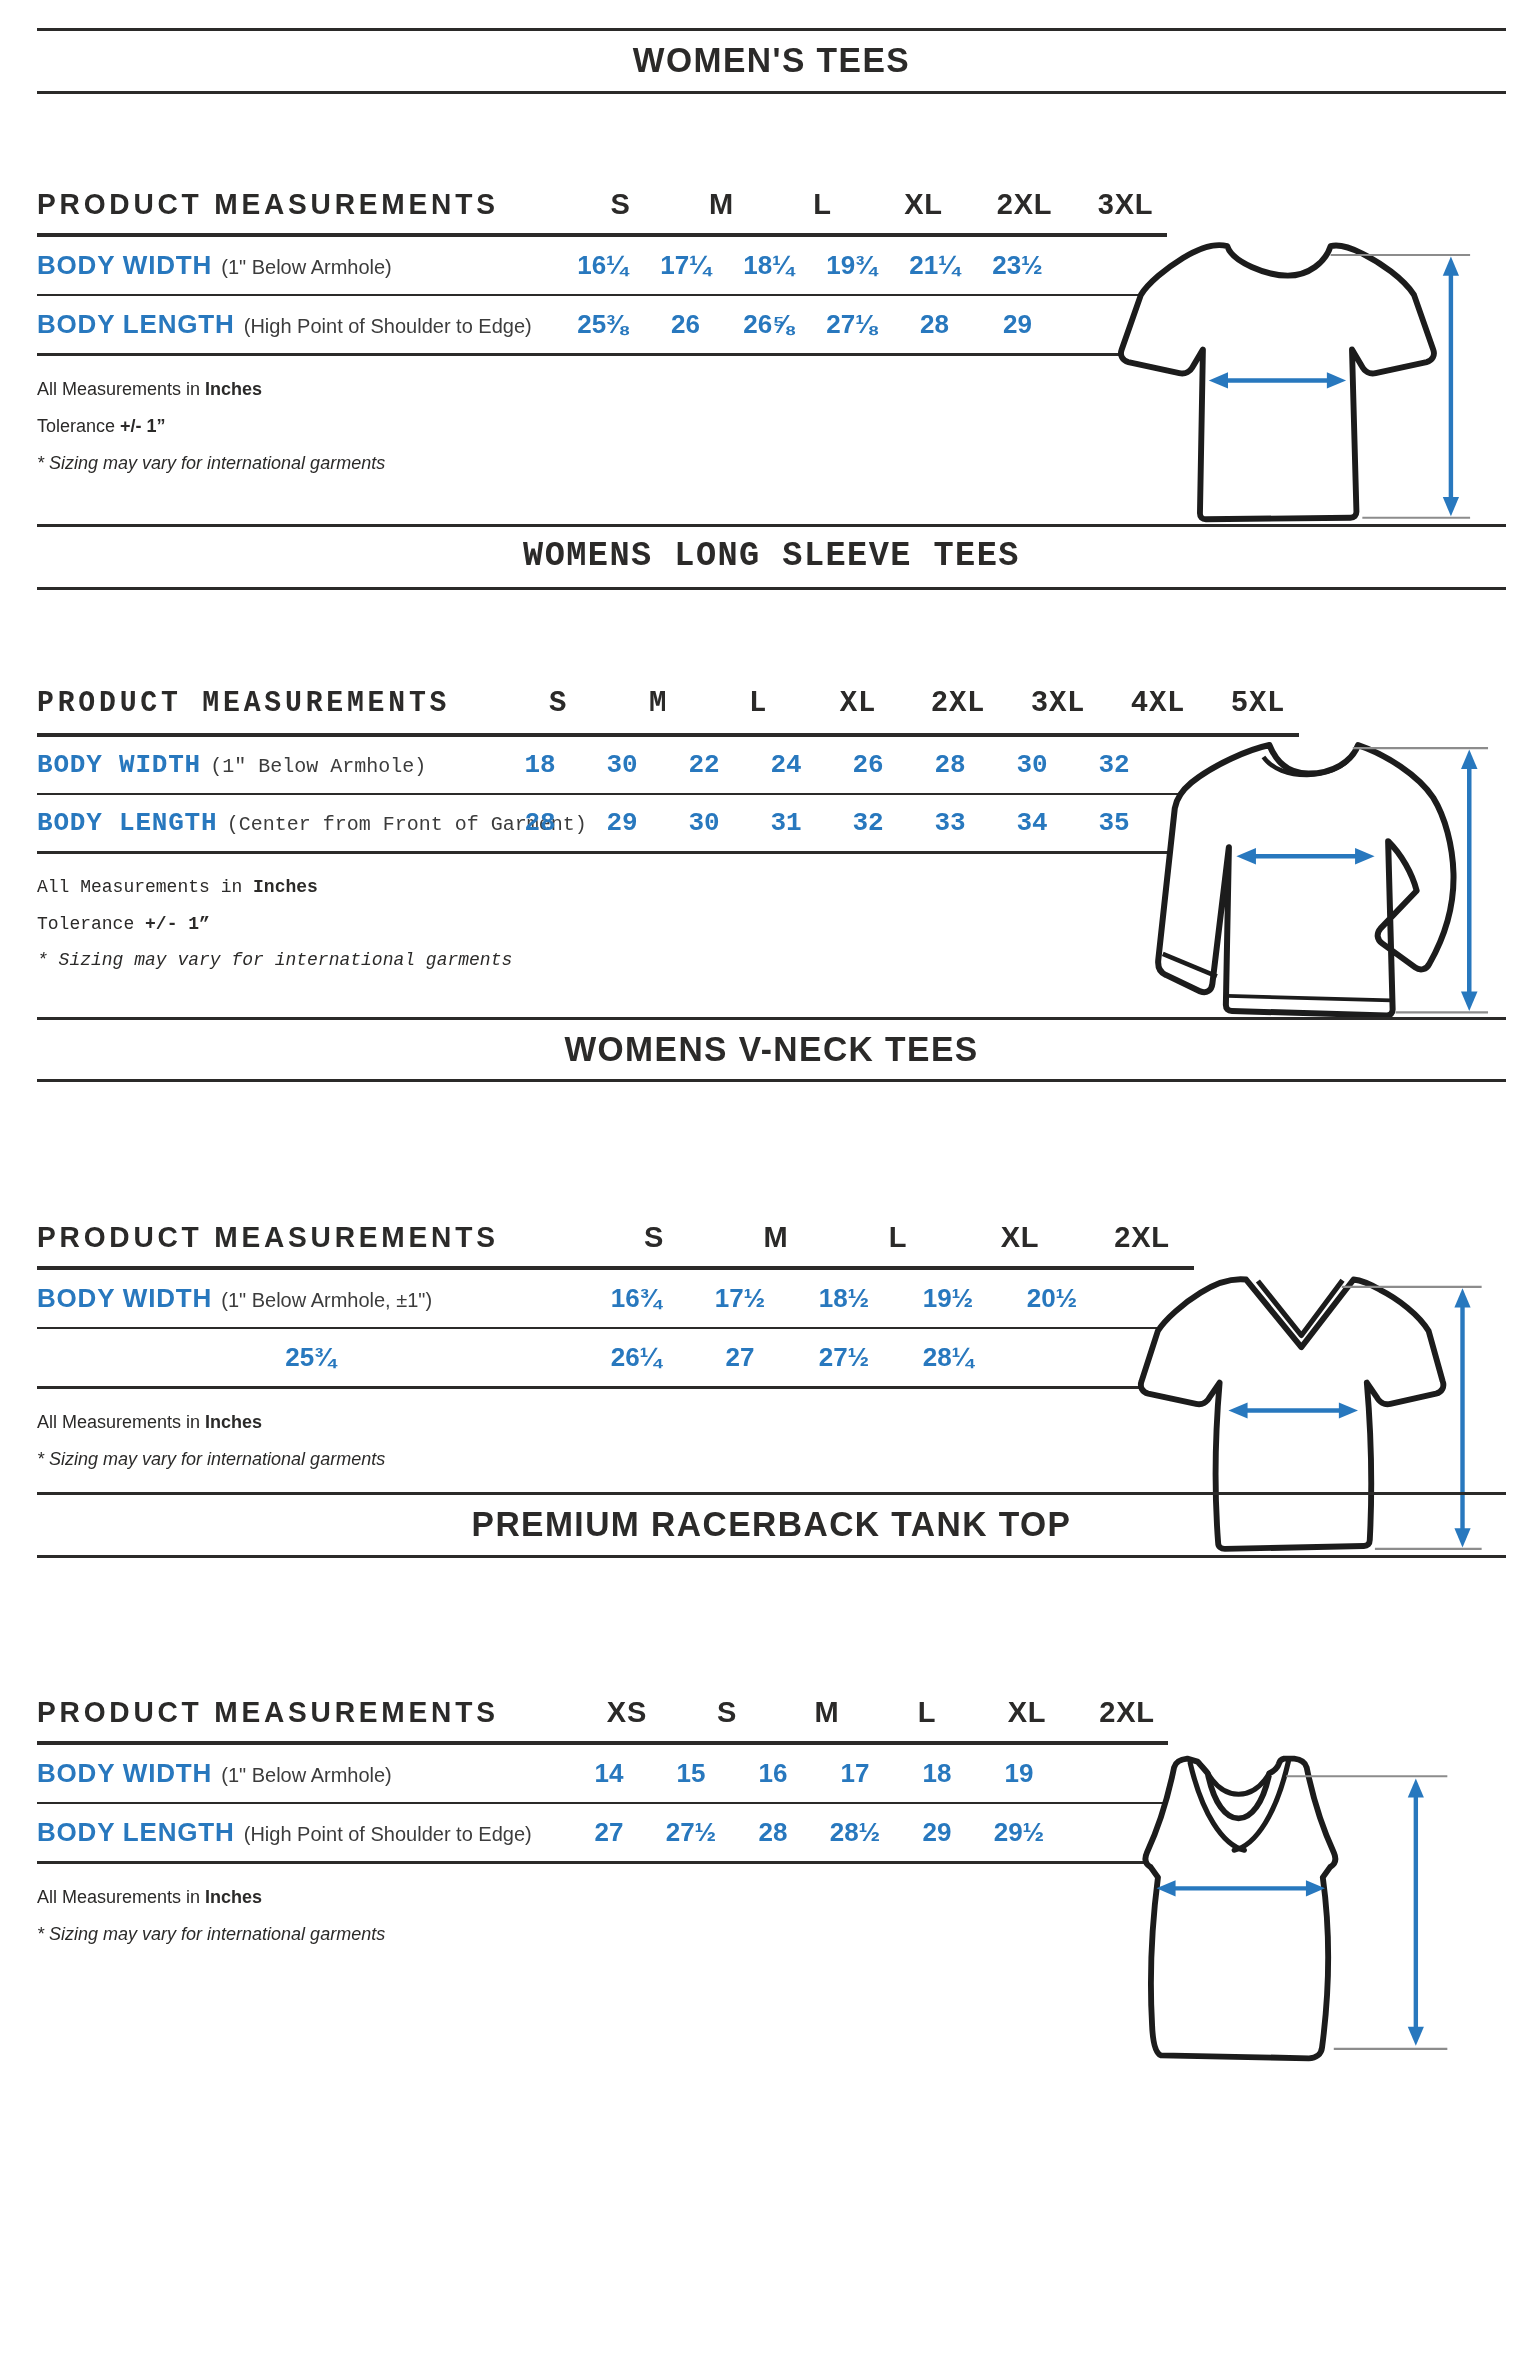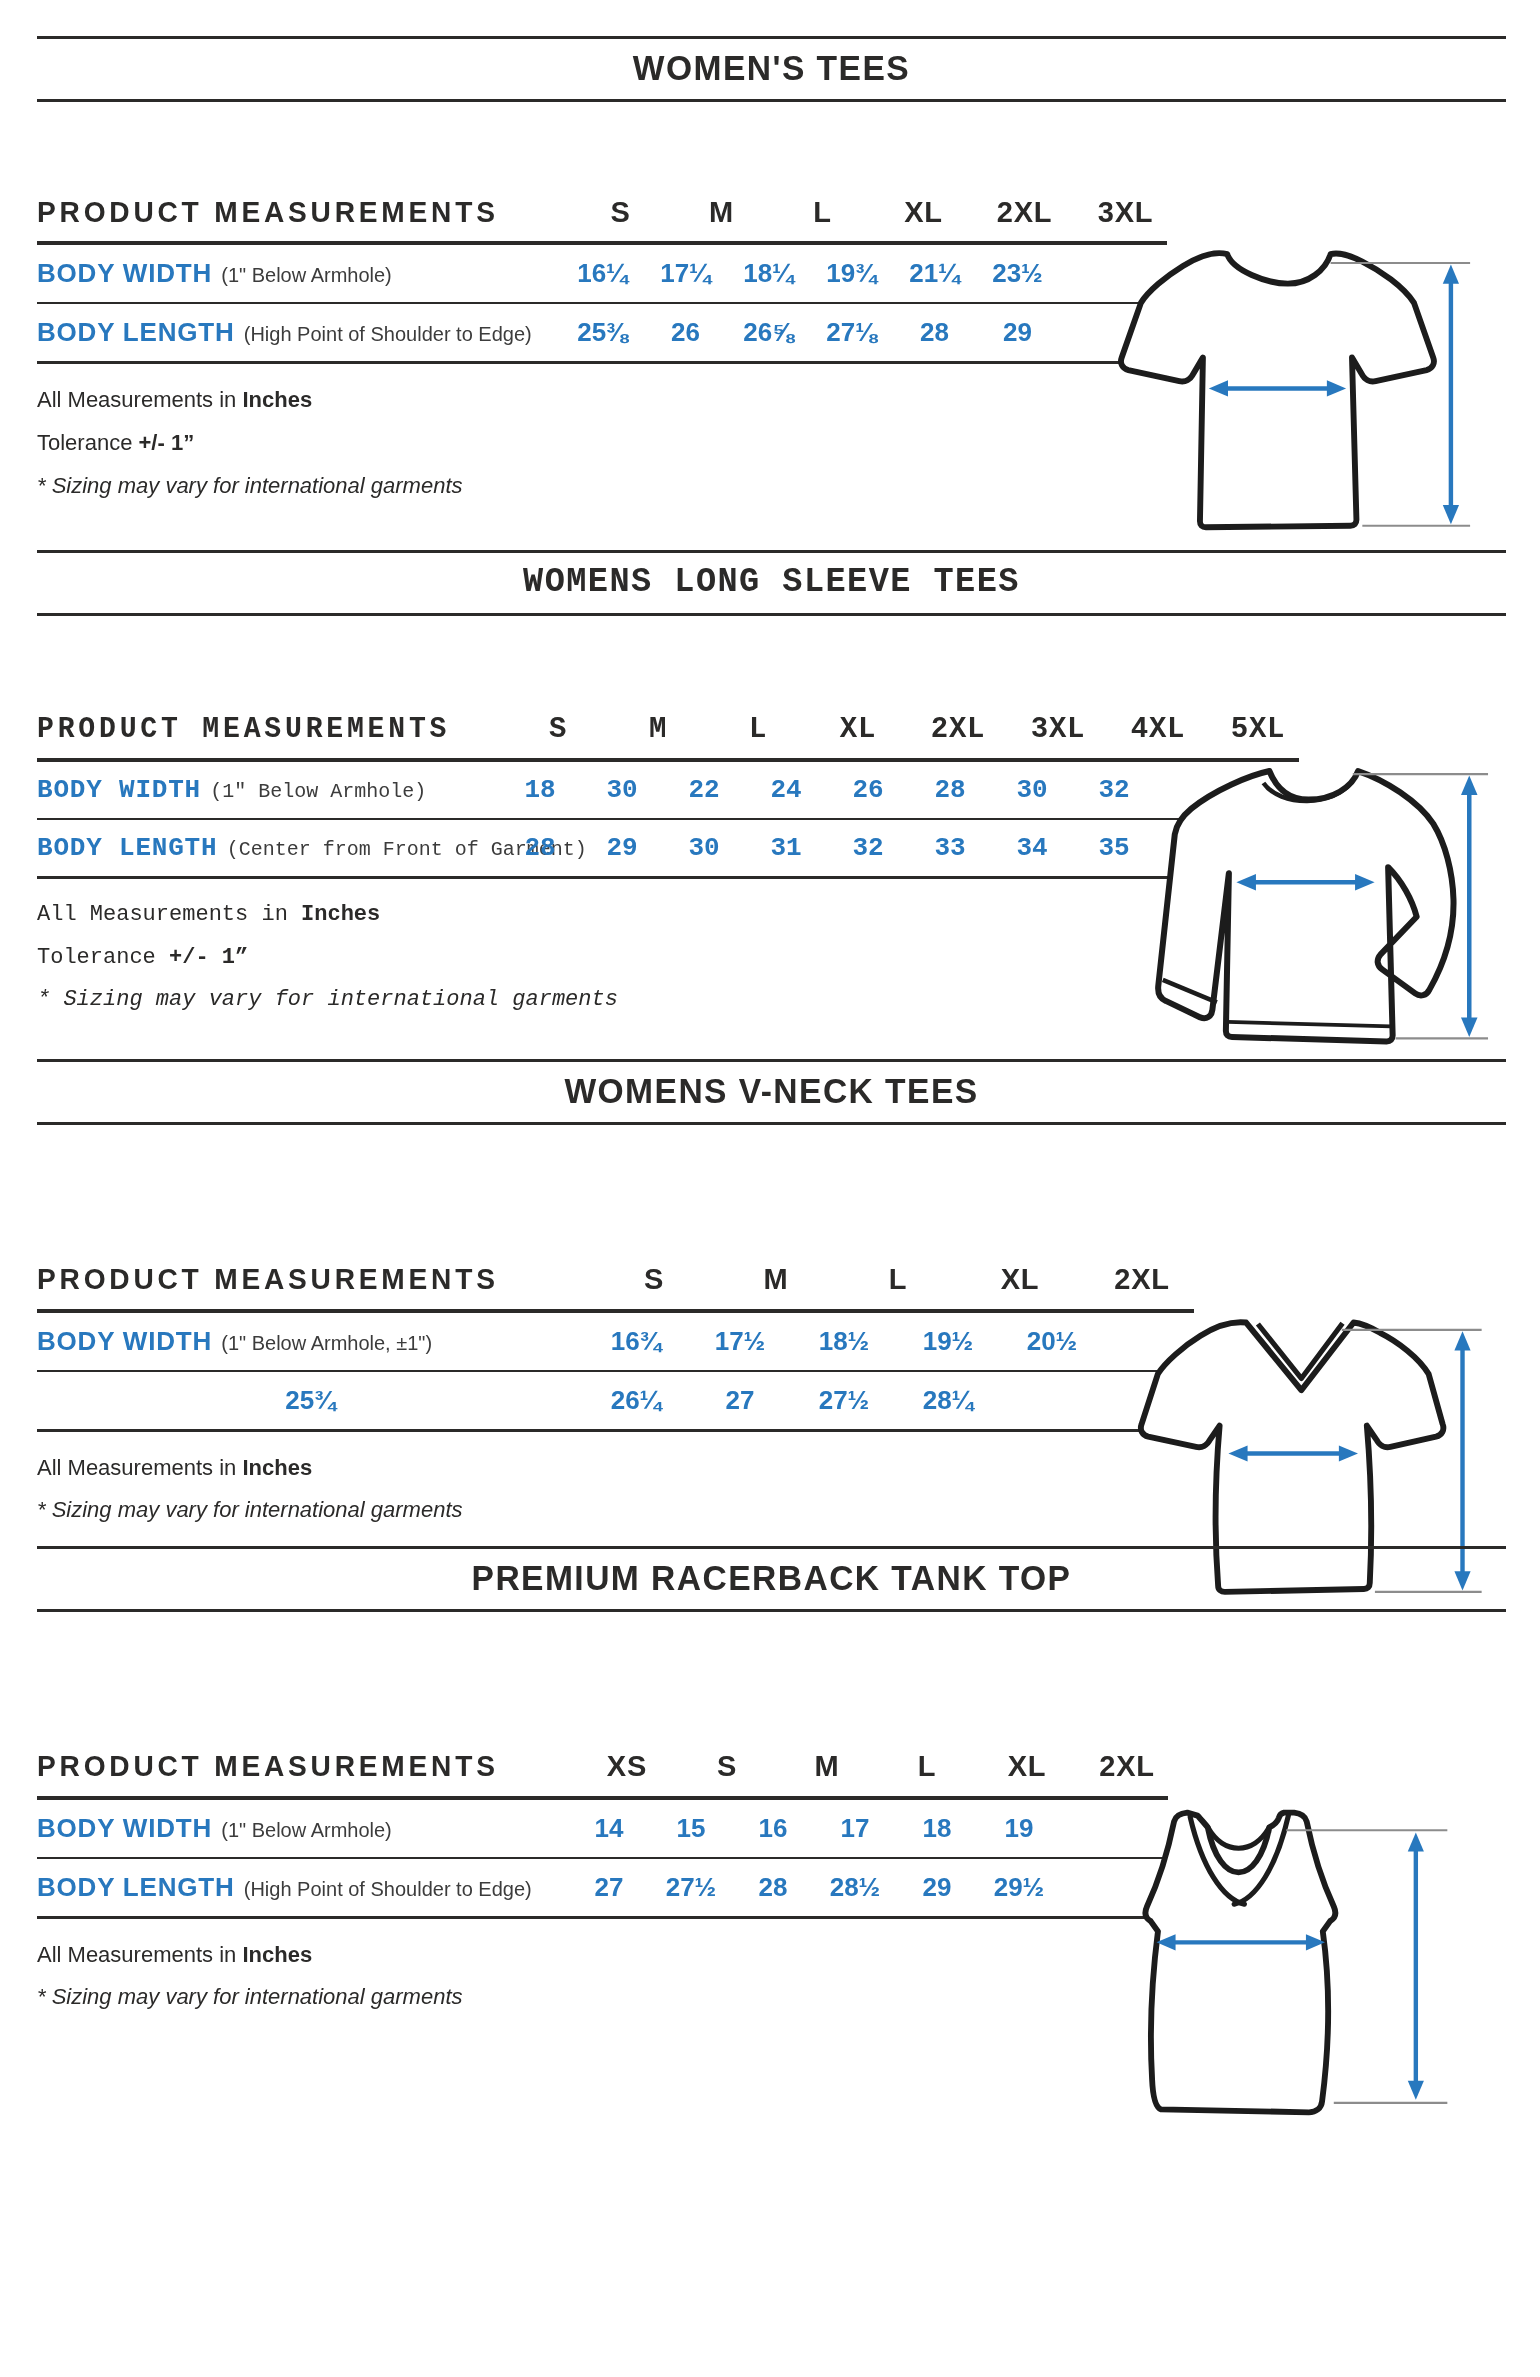--- a/index.html
+++ b/index.html
@@ -2,21 +2,21 @@
 <html style="font-size:12.3px"><head>
 <meta charset="utf-8">
 <style>
   * { margin:0; padding:0; box-sizing:border-box; }
   html,body { background:#ffffff; }
   body {
     width:1540px; height:2377px; position:relative;
     font-family:"Liberation Sans","DejaVu Sans",sans-serif;
     color:#2b2a29;
   }
-  .page { position:absolute; left:37px; top:36px; width:1469px; }
+  .page { position:absolute; left:37px; top:28px; width:1469px; }
 
   
   .band {
     border-top:3.1px solid #2b2a29;
     border-bottom:3.1px solid #2b2a29;
     padding:9.2px 0 10.8px;
   }
   .band .t {
     text-align:center; font-size:35px; font-weight:700;
     letter-spacing:1.5px; color:#2b2a29;
@@ -33,21 +33,21 @@
   .trow.data { border-bottom:2.3px solid #2b2a29; padding:13px 0; }
   .trow.data.last { border-bottom:3.1px solid #2b2a29; }
   .hlabel { font-size:29px; font-weight:700; letter-spacing:3.9px; color:#2b2a29; transform:scaleX(.97); transform-origin:left; }
   .hsize  { font-size:29px; font-weight:700; text-align:center; color:#2b2a29; letter-spacing:0.8px; }
   .rlabel { white-space:nowrap; }
   .rlabel .main { font-size:26px; font-weight:700; color:#2878be; letter-spacing:0.8px; }
   .rlabel .sub  { font-size:20px; font-weight:400; color:#3c3c3c; margin-left:9.2px; }
   .val { font-size:26px; font-weight:700; color:#2878be; text-align:center; white-space:nowrap; }
 
   
-  .notes { margin-top:20px; font-size:22px; color:#2b2a29; }
+  .notes { margin-top:20px; font-size:18px; color:#2b2a29; }
   .note { margin-bottom:10.8px; line-height:1.45; }
   .note .b { font-weight:700; }
   .note .it { font-style:italic; font-weight:500; }
 
   
   .illo { position:absolute; }
   .illo svg { display:block; overflow:visible; }
 
   .s1 .mtable { --cols:524px repeat(6,83px); --gap:91px; }
   .s2 .mtable { --cols:462px repeat(8,82px); --gap:94px; }

